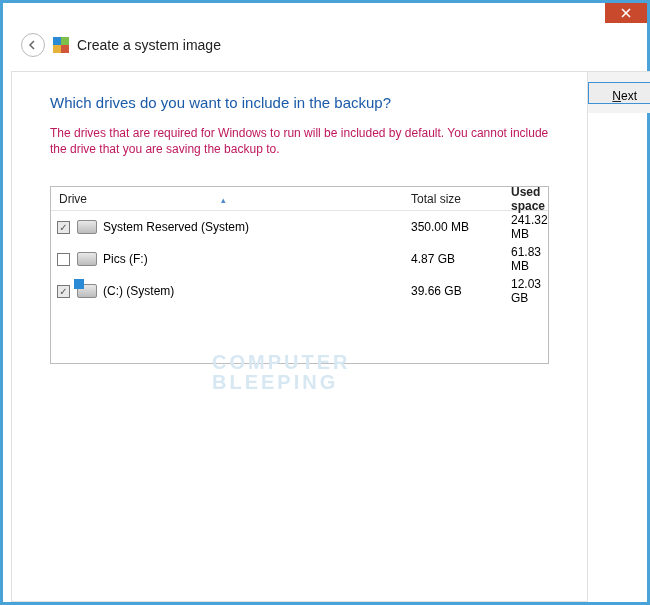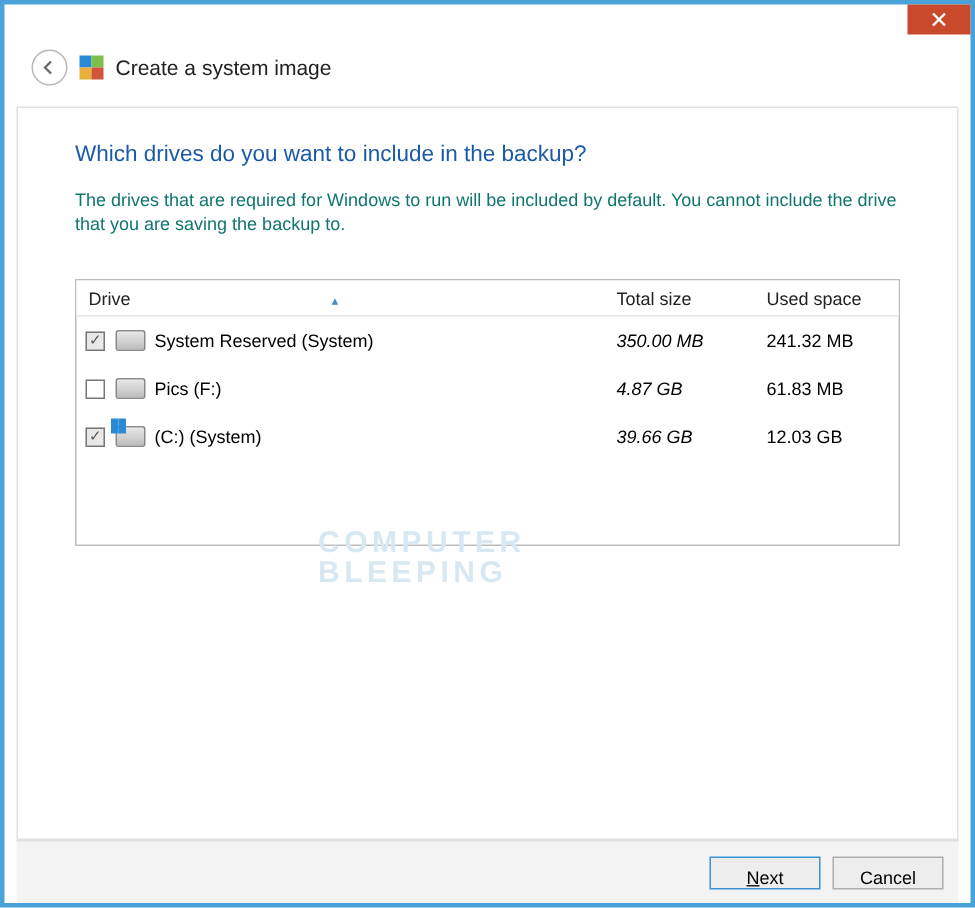--- a/index.html
+++ b/index.html
@@ -68,35 +68,35 @@
   .ai1{background:#2b8ad6;} .ai2{background:#7cc04b;}
   .ai3{background:#e8b23a;} .ai4{background:#d0553a;}
   .header-title {
     font-size: 14px;
     color: #222;
   }
   .content-wrap {
     flex: 1;
     padding: 0 8px 0 8px;
     display: flex;
-    flex-direction: column;
+    flex-direction: row;
   }
   .content-panel {
     border: 1px solid #e0e0e0;
     flex: 1;
     padding: 22px 38px 10px 38px;
     position: relative;
   }
   .question {
     color: #1a5aa8;
     font-size: 15px;
     margin-bottom: 14px;
   }
   .description {
-    color: #0f766e;
+    color: #be185d;
     font-size: 12px;
     line-height: 1.35;
     margin-bottom: 20px;
   }
   .save-location {
     font-size: 12px;
     color: #222;
     margin-bottom: 4px;
   }
   .drive-table {
@@ -109,39 +109,39 @@
     display: flex;
     background: #fff;
     border-bottom: 1px solid #e5e5e5;
     height: 24px;
     align-items: center;
     font-size: 12px;
     color: #222;
   }
   .dh-drive { width: 360px; padding-left: 8px; position: relative;}
   .dh-total { width: 100px; }
-  .dh-used  { flex: 1; }
+  .dh-used  { flex: 1; font-weight: bold; }
   .sort-caret {
     color: #4e8cc7;
     font-size: 9px;
     position: absolute;
     left: 170px;
     top: 3px;
   }
   .drive-row {
     display: flex;
     align-items: center;
     height: 32px;
     padding-left: 6px;
     font-size: 12px;
   }
   .dr-check { width: 20px; display:flex; align-items:center; }
   .dr-icon  { width: 26px; display:flex; align-items:center; }
   .dr-name  { width: 308px; }
-  .dr-total { width: 100px; font-style: italic; }
+  .dr-total { width: 100px; }
   .dr-used  { flex: 1; }
   .chk {
     width: 13px; height: 13px;
     border: 1px solid #777;
     background: #fff;
     display: flex; align-items:center; justify-content:center;
     font-size: 10px; color:#555;
   }
   .chk.disabled { background:#e8e8e8; }
   .drive-glyph {

